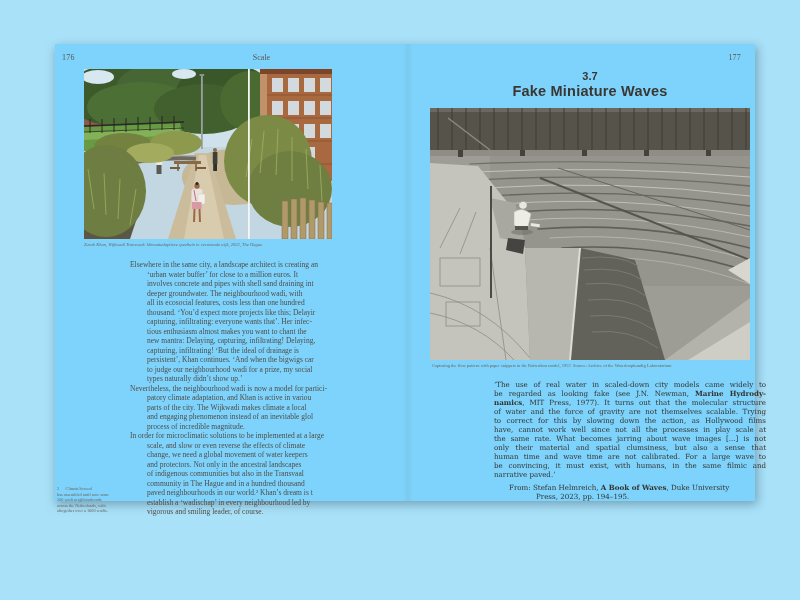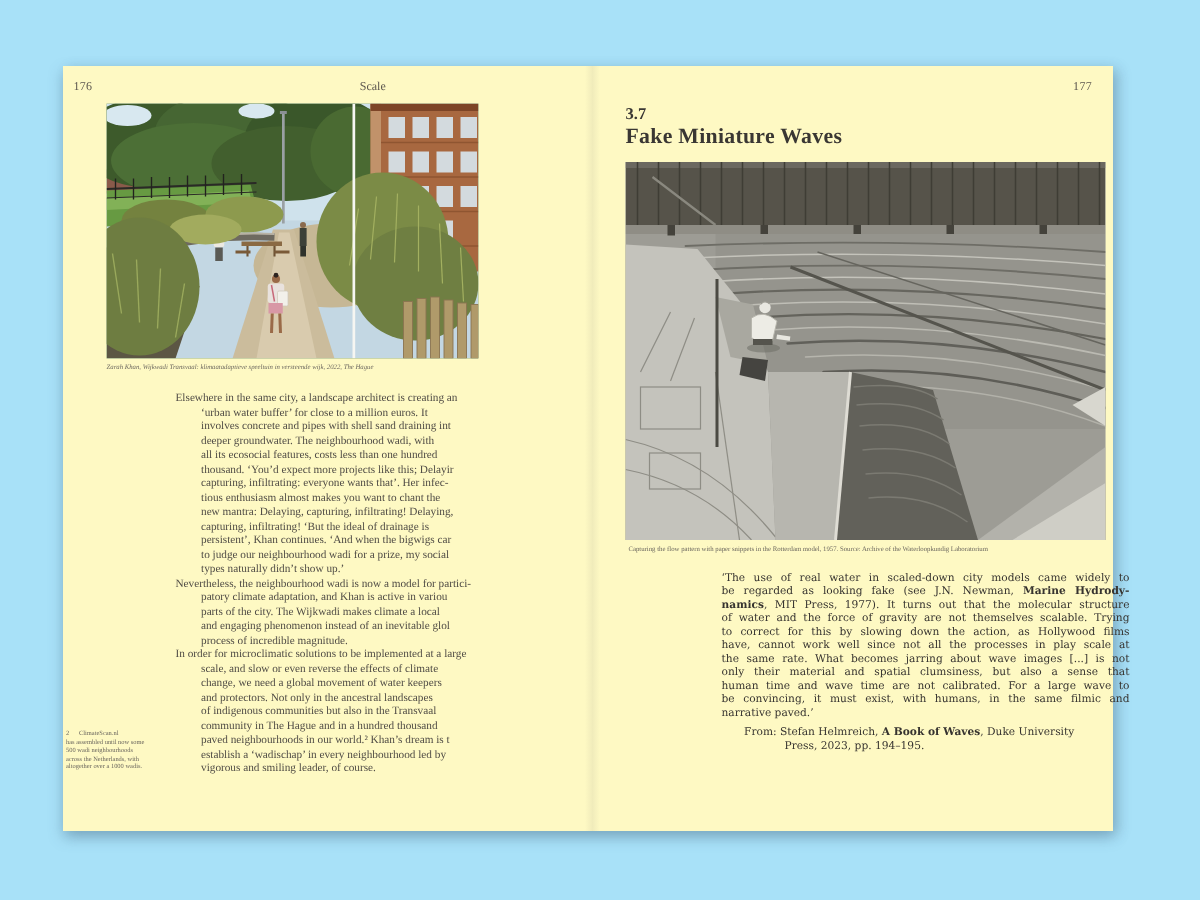--- a/index.html
+++ b/index.html
@@ -3,22 +3,22 @@
 <meta charset="utf-8">
 <style>
   html,body{margin:0;padding:0;}
   body{
     width:800px;height:600px;overflow:hidden;
     background:#a8e1f8;
     font-family:"Liberation Serif", serif;
     position:relative;
   }
   .spread{
-    position:absolute;left:42px;top:44px;width:700px;height:510px;
-    background:#fef9c3;
+    position:absolute;left:55px;top:44px;width:700px;height:457px;
+    background:#7dd3fc;
     box-shadow:0 4px 9px rgba(70,100,125,.35), 4px 2px 8px rgba(70,100,125,.22);
   }
   .gutter{
     position:absolute;left:348px;top:0;width:10px;height:100%;
     background:linear-gradient(90deg,rgba(0,0,0,0) 0%,rgba(120,120,115,.10) 50%,rgba(0,0,0,0) 100%);
   }
   
   .pagenum{position:absolute;top:9px;font-size:8px;color:#5b564e;letter-spacing:.2px;}
   .pn-left{left:7px;}
   .pn-right{right:14px;}
@@ -38,22 +38,22 @@
   }
   .lp-line{padding-left:17px;white-space:nowrap;}
   .lp-line.first{padding-left:0;}
   .footnote{
     position:absolute;left:2px;top:442px;width:70px;
     font-size:4.3px;line-height:5.6px;color:#6b675e;
   }
   .fn-line{white-space:pre;}
   
   .section-head{
-    position:absolute;left:375px;top:26px;width:320px;
-    font-family:Liberation Serif, serif;color:#3a3733;
+    position:absolute;left:375px;top:26px;width:320px;text-align:center;
+    font-family:Liberation Sans, sans-serif;color:#3a3733;
   }
   .section-number{font-size:11px;font-weight:600;line-height:13px;}
   .section-title{font-size:14.5px;font-weight:600;line-height:17px;letter-spacing:.2px;}
   .photo-right{position:absolute;left:375px;top:64px;width:320px;height:252px;overflow:hidden;background:#a3a29b;}
   .caption-right{
     position:absolute;left:377px;top:319px;width:320px;
     font-size:4.5px;line-height:5.4px;color:#6b675e;
   }
   .quote-block{
     position:absolute;left:425px;top:336px;width:272px;

